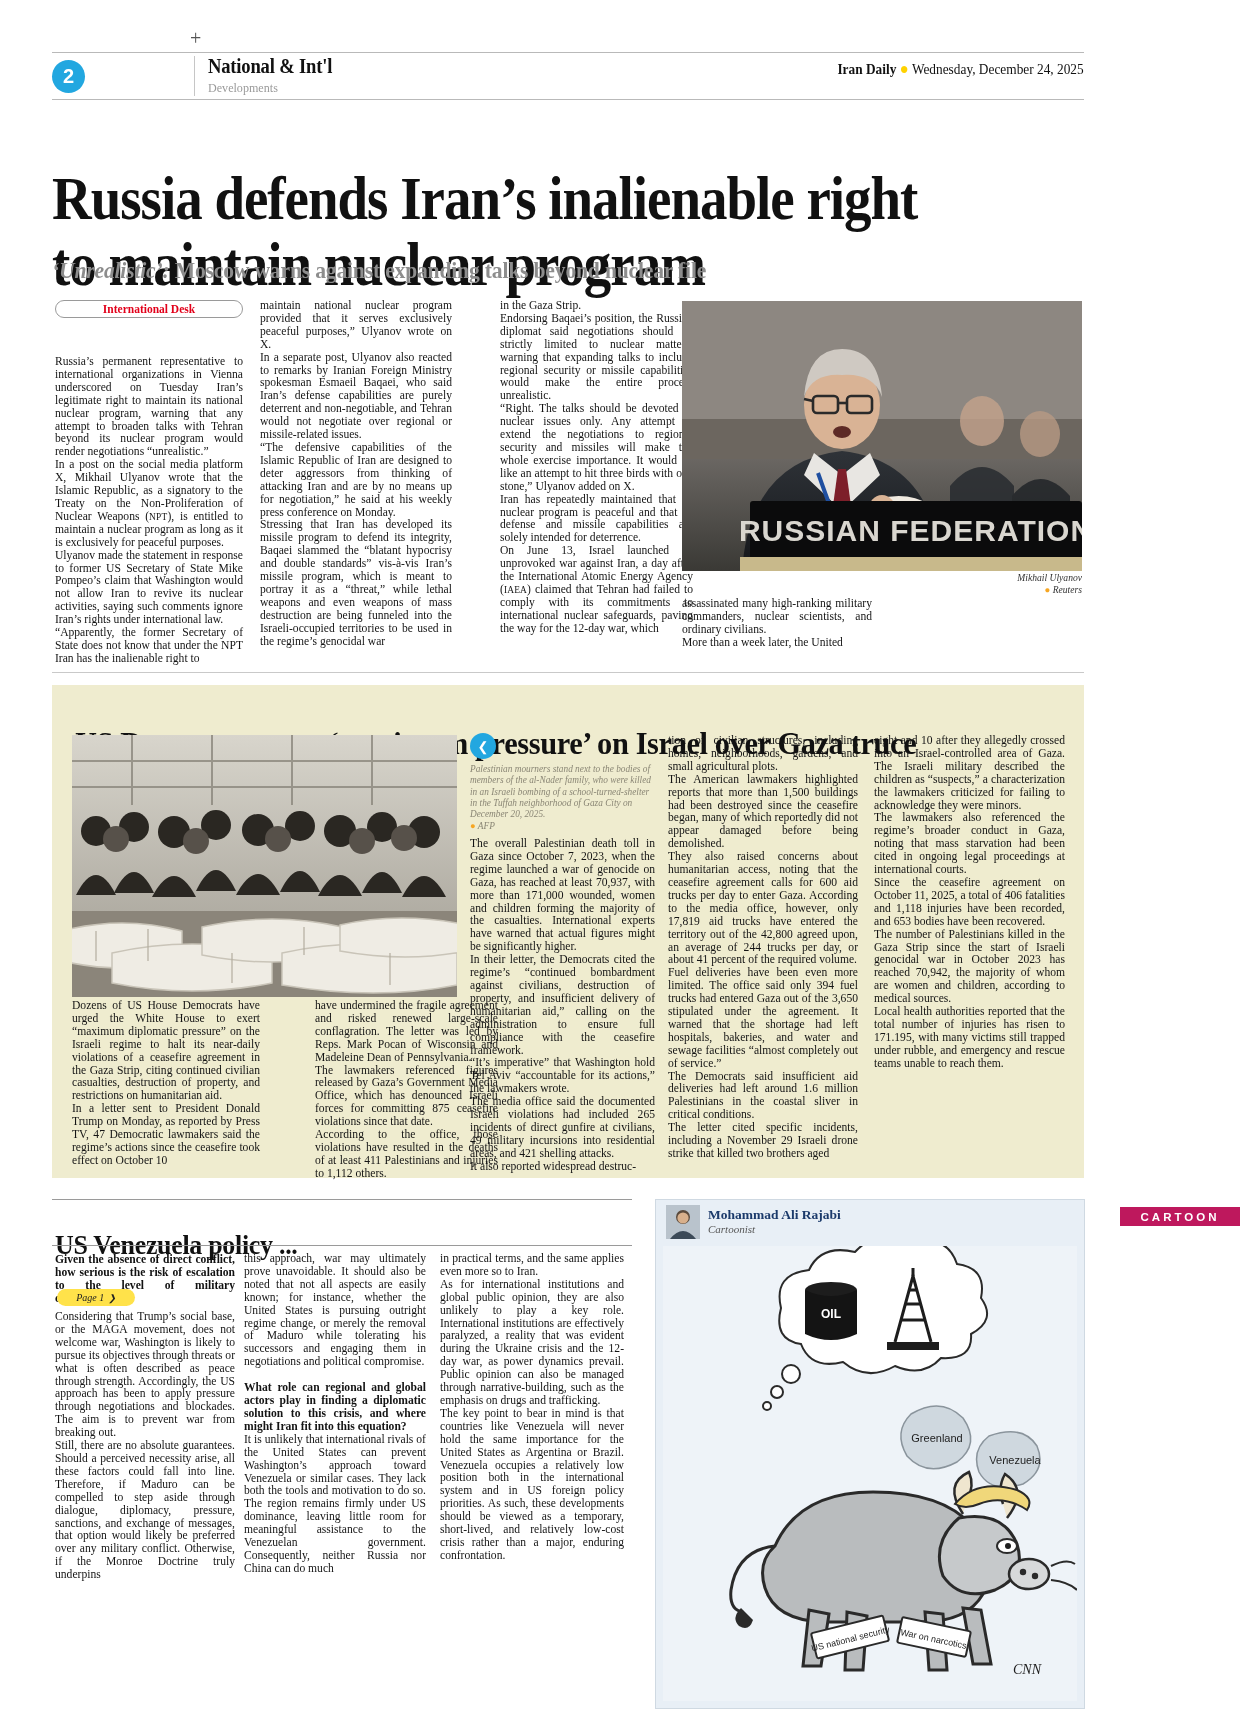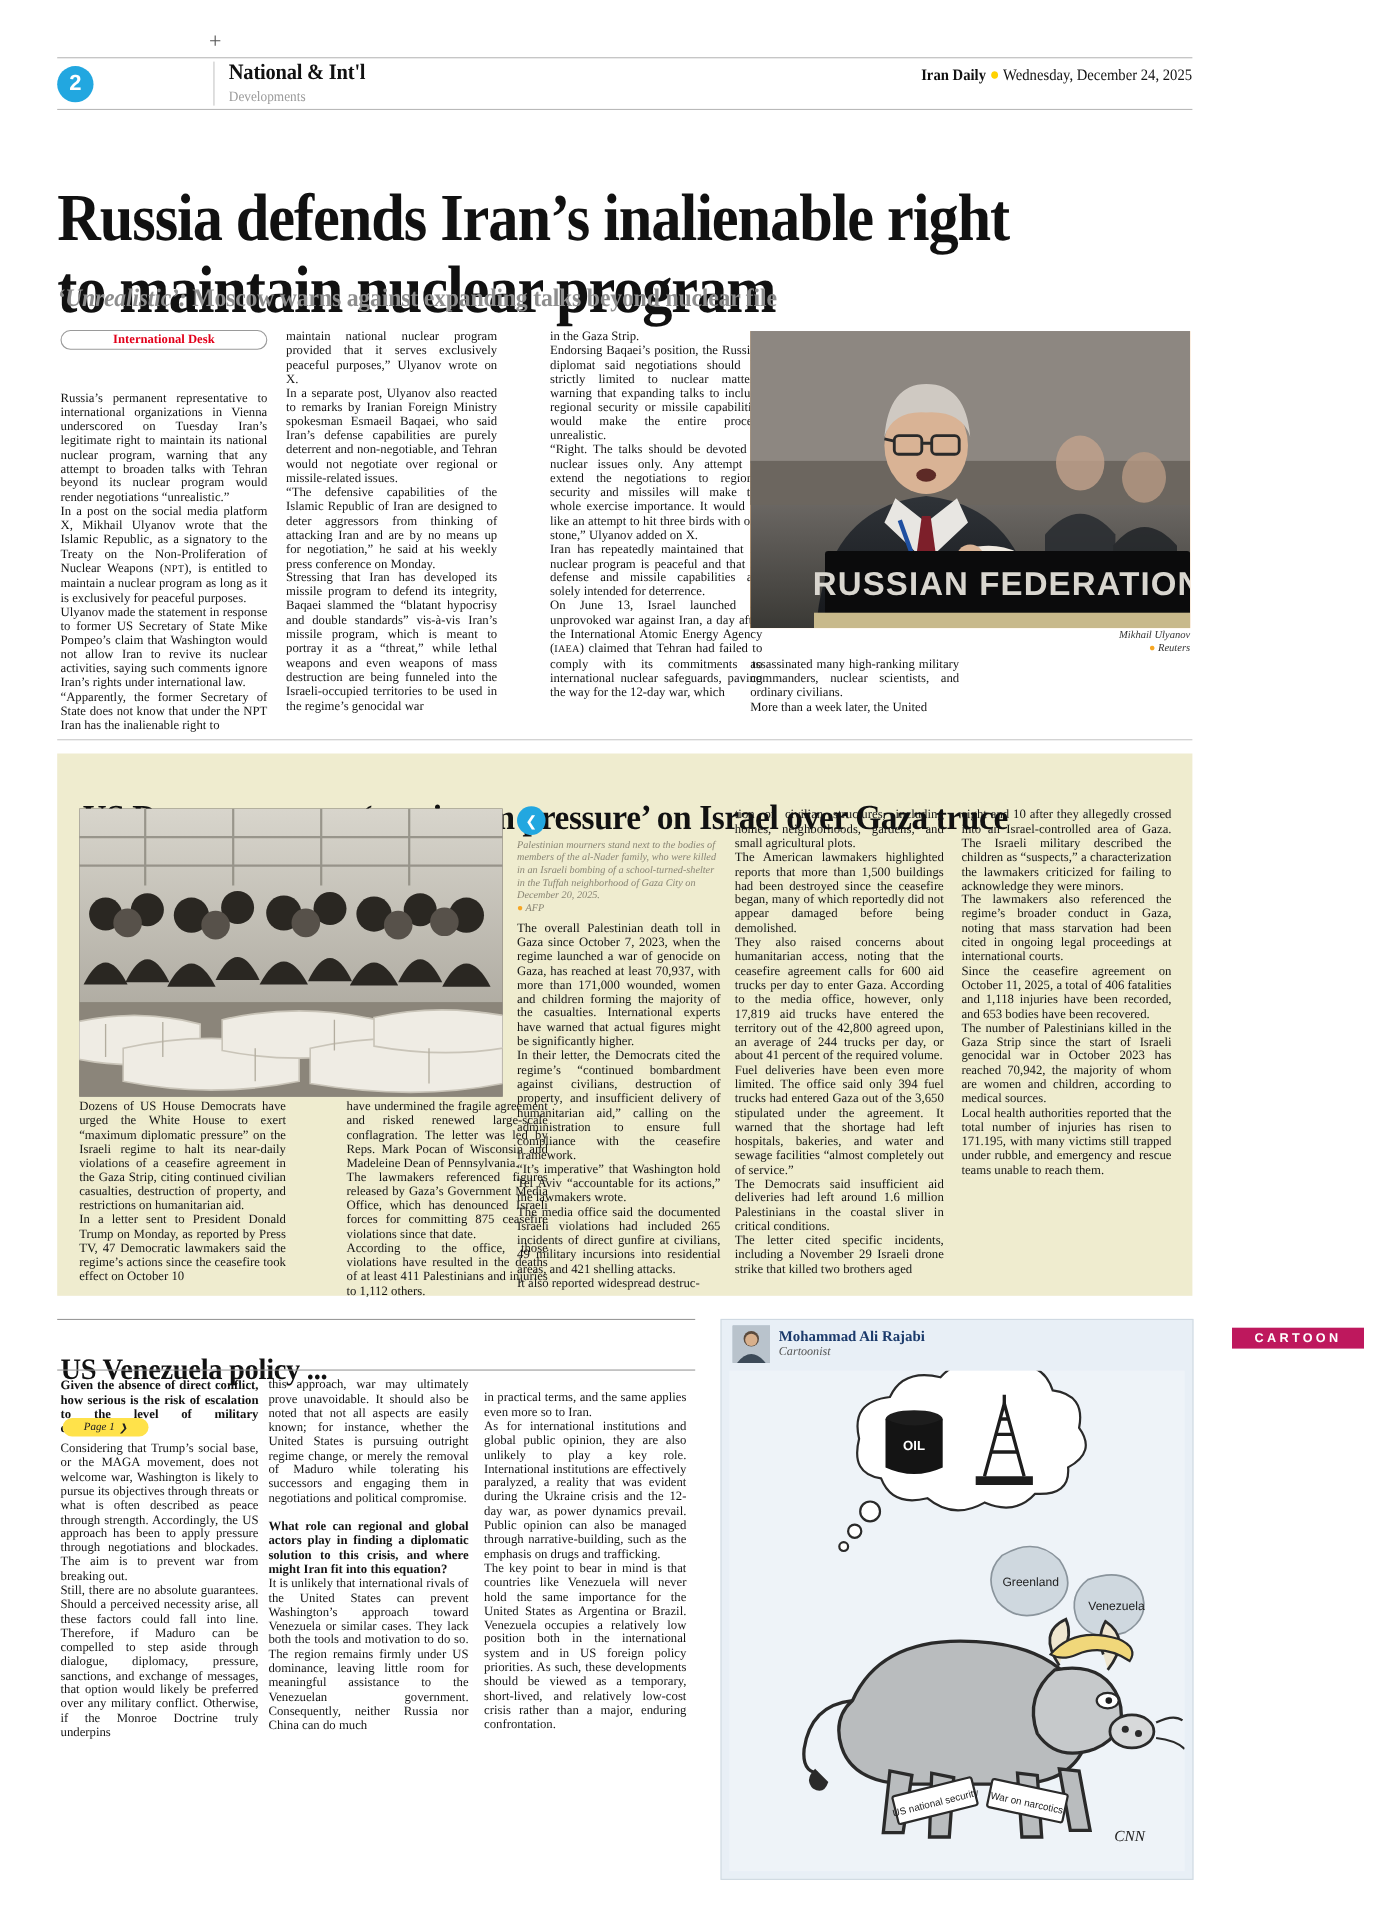--- a/index.html
+++ b/index.html
@@ -147,21 +147,21 @@
     position:absolute; left:57px; top:1289px; width:78px; height:17px;
     background:#ffe24a; border-radius:9px;
     display:flex; align-items:center; justify-content:center; gap:4px;
     font-size:10px; font-style:italic; color:#222;
     font-family:"Liberation Serif", serif;
   }
   .pagechip .arrow { font-size:9px; }
 
   #vzc1 { left:55px;  top:1311px; width:180px; }
   #vzc2 { left:244px; top:1253px; width:182px; }
-  #vzc3 { left:440px; top:1253px; width:184px;margin-top:12px; }
+  #vzc3 { left:440px; top:1253px; width:184px; }
 
   
   .cartoon-box {
     position:absolute; left:655px; top:1199px; width:430px; height:510px;
     background:#e8eff6; border:1px solid #cfd9e2;
   }
   .cart-avatar {
     position:absolute; left:666px; top:1205px; width:34px; height:34px;
     background:#9aa7b3; overflow:hidden;
   }

